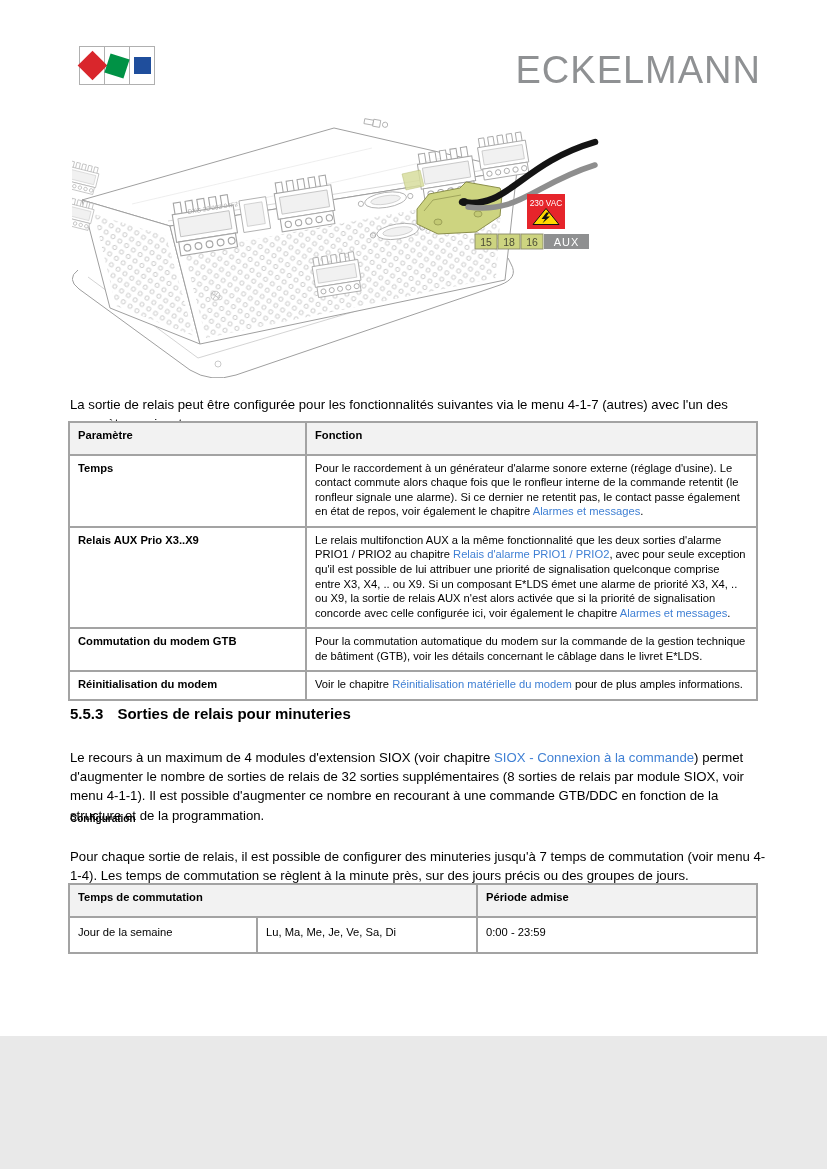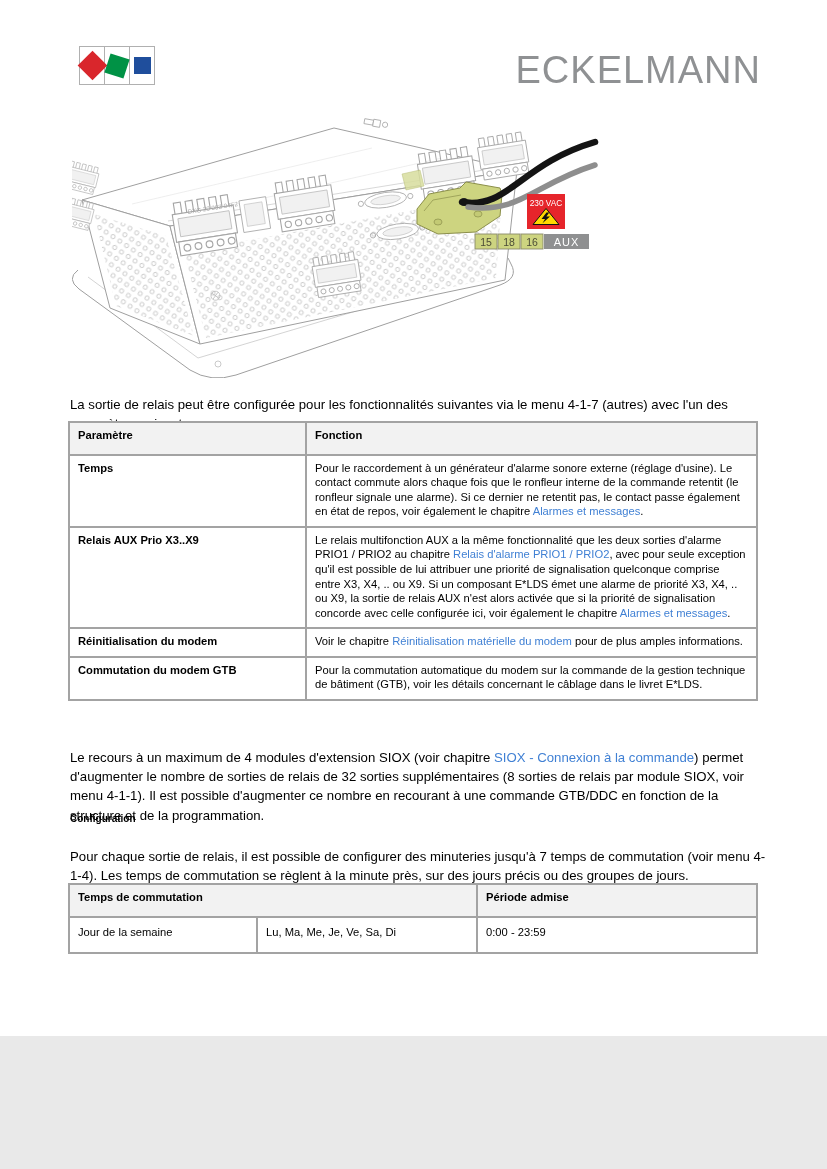--- a/index.html
+++ b/index.html
@@ -193,30 +193,33 @@
     <tbody>
       <tr>
         <td class="param-cell">Temps</td>
         <td><span>Pour le raccordement à un générateur d'alarme sonore externe (réglage d'usine). Le contact commute alors chaque fois que le ronfleur interne de la commande retentit (le ronfleur signale une alarme). Si ce dernier ne retentit pas, le contact passe également en état de repos, voir également le chapitre </span><span class="lnk">Alarmes et messages</span><span>.</span></td>
       </tr>
       <tr>
         <td class="param-cell">Relais AUX Prio X3..X9</td>
         <td><span>Le relais multifonction AUX a la même fonctionnalité que les deux sorties d'alarme PRIO1 / PRIO2 au chapitre </span><span class="lnk">Relais d'alarme PRIO1 / PRIO2</span><span>, avec pour seule exception qu'il est possible de lui attribuer une priorité de signalisation quelconque comprise entre X3, X4, .. ou X9. Si un composant E*LDS émet une alarme de priorité X3, X4, .. ou X9, la sortie de relais AUX n'est alors activée que si la priorité de signalisation concorde avec celle configurée ici, voir également le chapitre </span><span class="lnk">Alarmes et messages</span><span>.</span></td>
       </tr>
       <tr>
+        <td class="param-cell">Commutation du modem GTB</td>
+        <td><span>Pour la commutation automatique du modem sur la commande de la gestion technique de bâtiment (GTB), voir les détails concernant le câblage dans le livret E*LDS.</span></td>
+      </tr>
+      <tr>
         <td class="param-cell">Réinitialisation du modem</td>
         <td><span>Voir le chapitre </span><span class="lnk">Réinitialisation matérielle du modem</span><span> pour de plus amples informations.</span></td>
       </tr>
-      <tr>
-        <td class="param-cell">Commutation du modem GTB</td>
-        <td><span>Pour la commutation automatique du modem sur la commande de la gestion technique de bâtiment (GTB), voir les détails concernant le câblage dans le livret E*LDS.</span></td>
-      </tr>
     </tbody>
   </table>
 
+  <div class="sec-head">
+    <span class="sec-num">5.5.3</span><span>Sorties de relais pour minuteries</span>
+  </div>
   <p class="para1 body-txt"><span>Le recours à un maximum de 4 modules d'extension SIOX (voir chapitre </span><span class="lnk">SIOX - Connexion à la commande</span><span>) permet d'augmenter le nombre de sorties de relais de 32 sorties supplémentaires (8 sorties de relais par module SIOX, voir menu 4-1-1). Il est possible d'augmenter ce nombre en recourant à une commande GTB/DDC en fonction de la structure et de la programmation.</span></p>
   <div class="config">Configuration</div>
   <p class="para2 body-txt">Pour chaque sortie de relais, il est possible de configurer des minuteries jusqu'à 7 temps de commutation (voir menu 4-1-4). Les temps de commutation se règlent à la minute près, sur des jours précis ou des groupes de jours.</p>
 
   <table class="tbl tbl2">
     <colgroup>
         <col style="width:188px">
         <col style="width:220px">
         <col>
       </colgroup>

